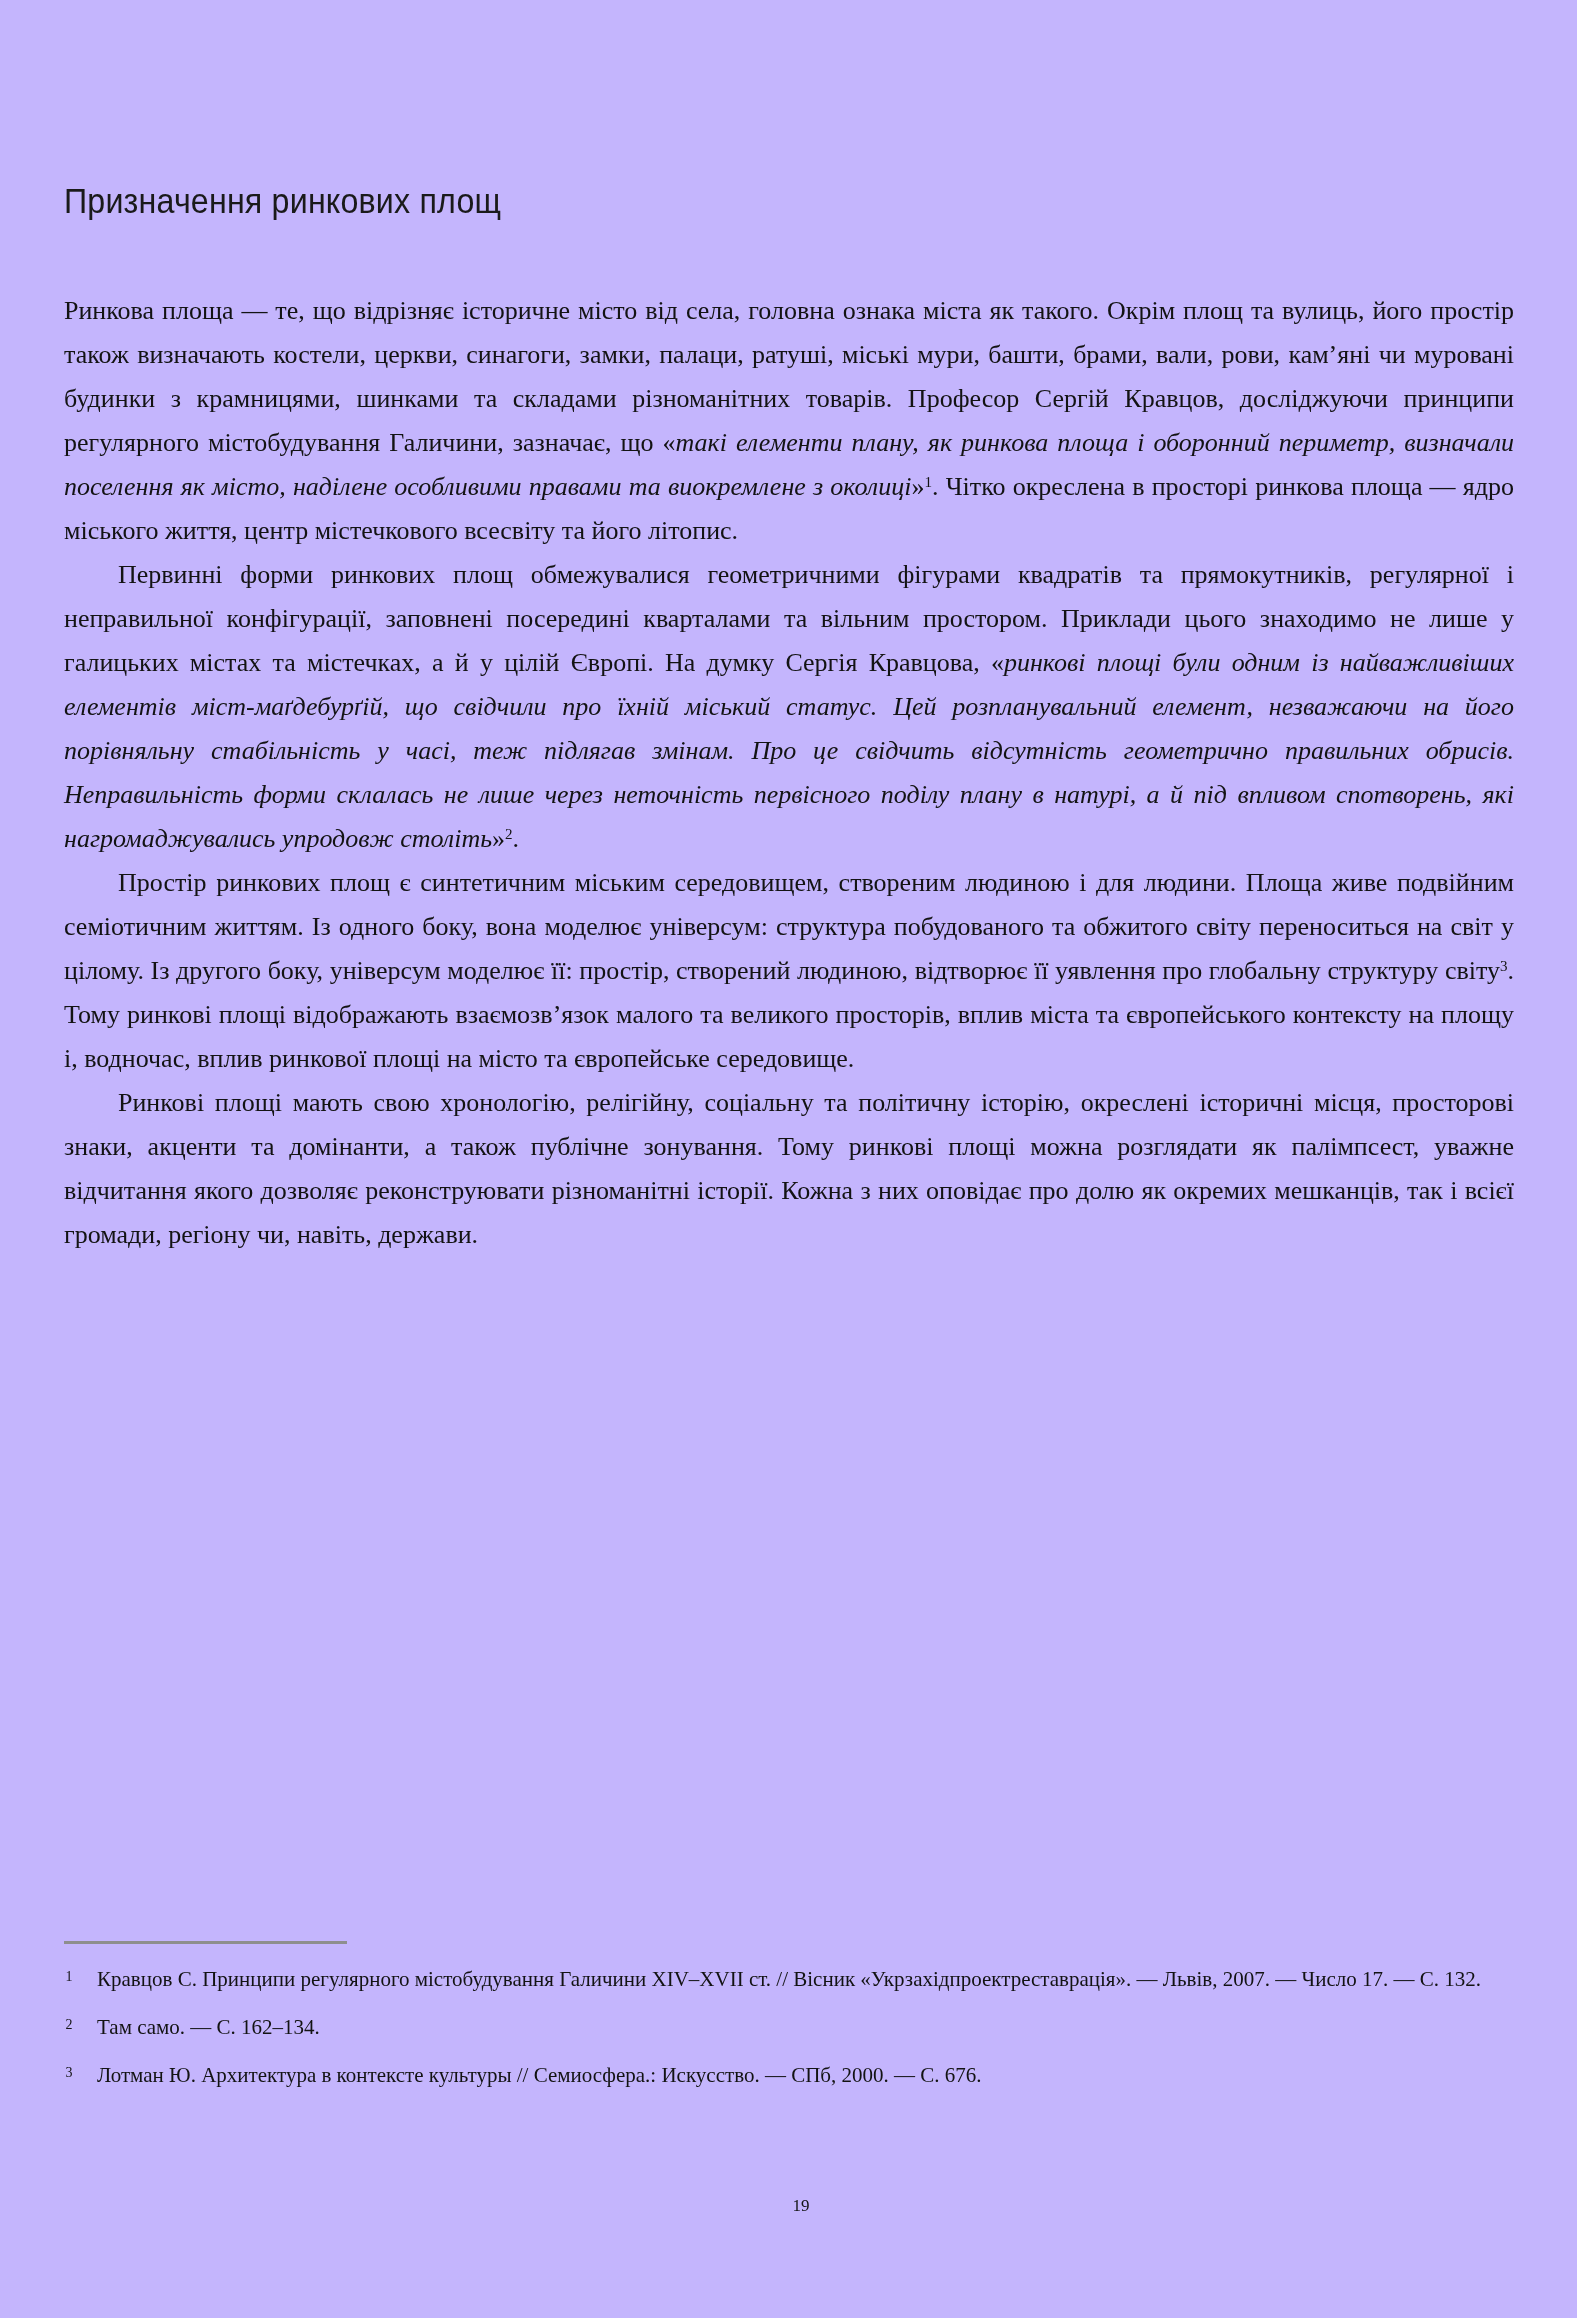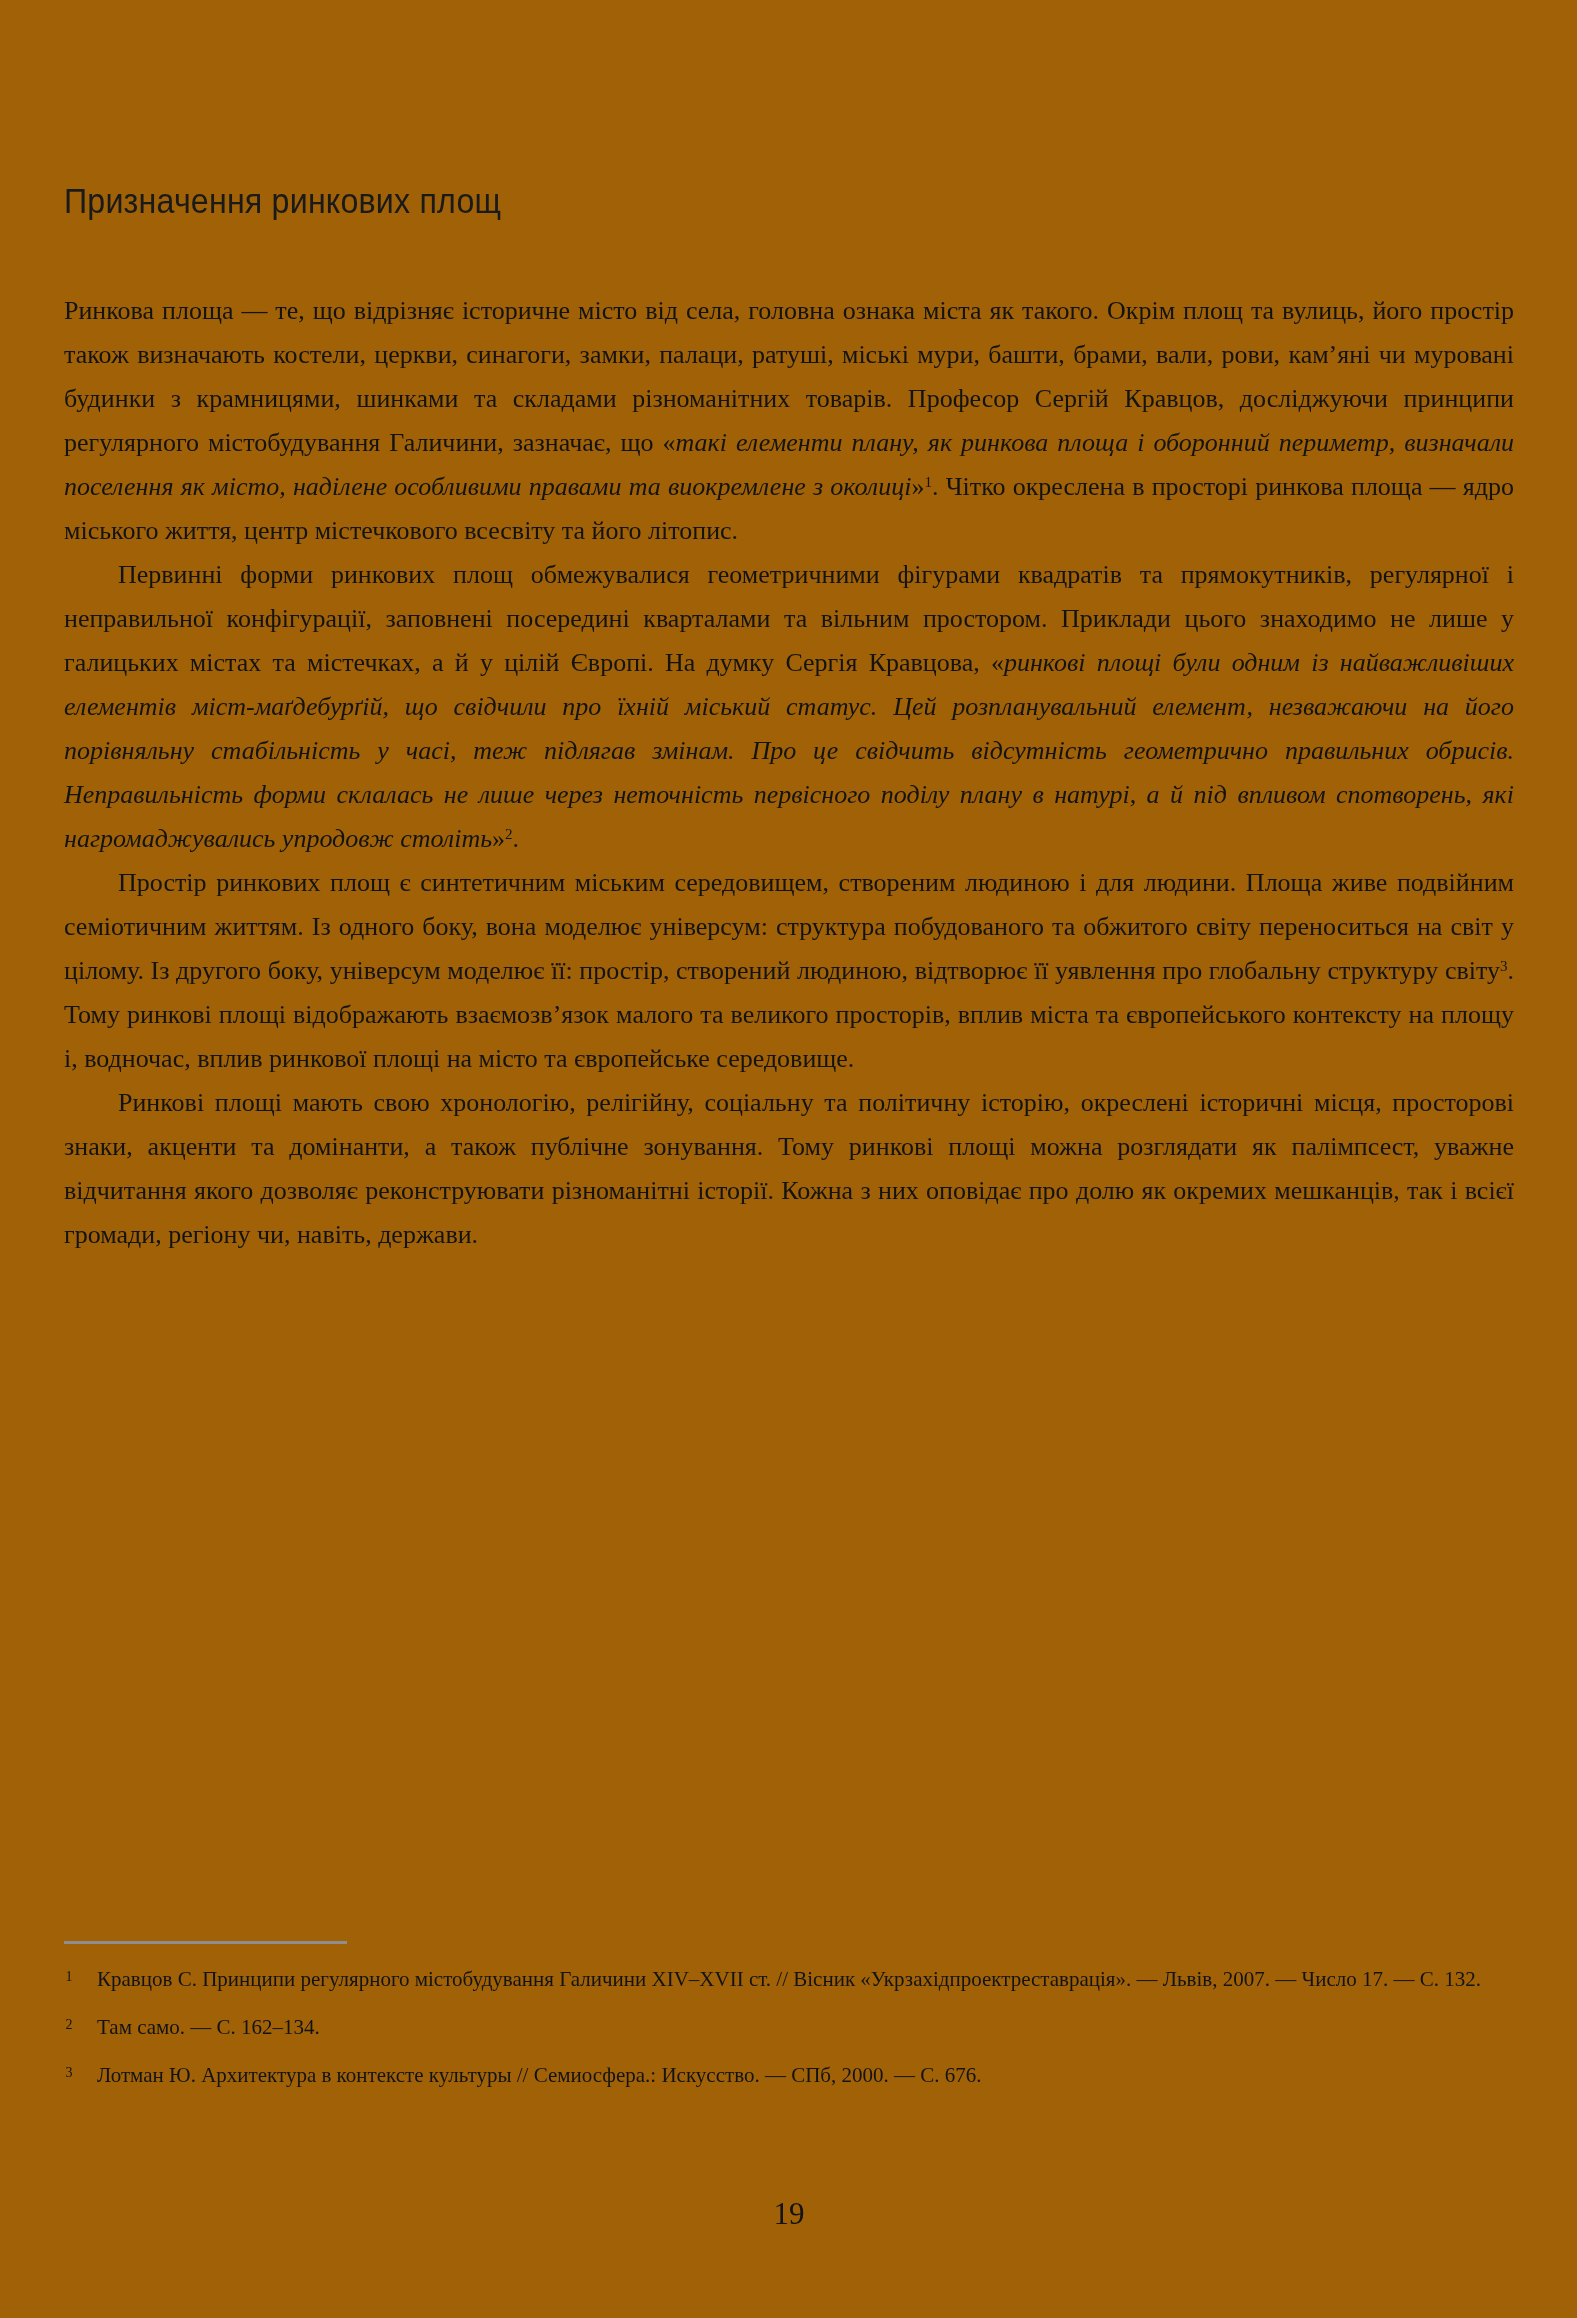--- a/index.html
+++ b/index.html
@@ -4,21 +4,21 @@
 <style>
   html, body {
     margin: 0;
     padding: 0;
     background: #ffffff;
   }
   .page {
     position: relative;
     width: 1578px;
     height: 2319px;
-    background: #a16207;
+    background: #c4b5fd;
     margin: 0 auto;
     box-sizing: border-box;
     overflow: hidden;
   }
   .content {
     position: absolute;
     left: 64px;
     top: 0;
     width: 1454px;
     height: 2319px;
@@ -89,25 +89,25 @@
   .fn-item:last-child { margin-bottom: 0; }
   .fn-marker {
     position: absolute;
     left: 1.6px;
     top: -1.6px;
     font-size: 14px;
   }
   .folio {
     position: absolute;
     top: 2196px;
-    left: 0;
+    left: 12px;
     width: 1450px;
     text-align: center;
     font-family: "Liberation Serif", "DejaVu Serif", serif;
-    font-size: 31px;
+    font-size: 17px;
     color: #131313;
   }
 </style>
 </head>
 <body>
 
 <div class="page">
   <div class="content">
 
     <h1 class="heading">Призначення ринкових площ</h1>

